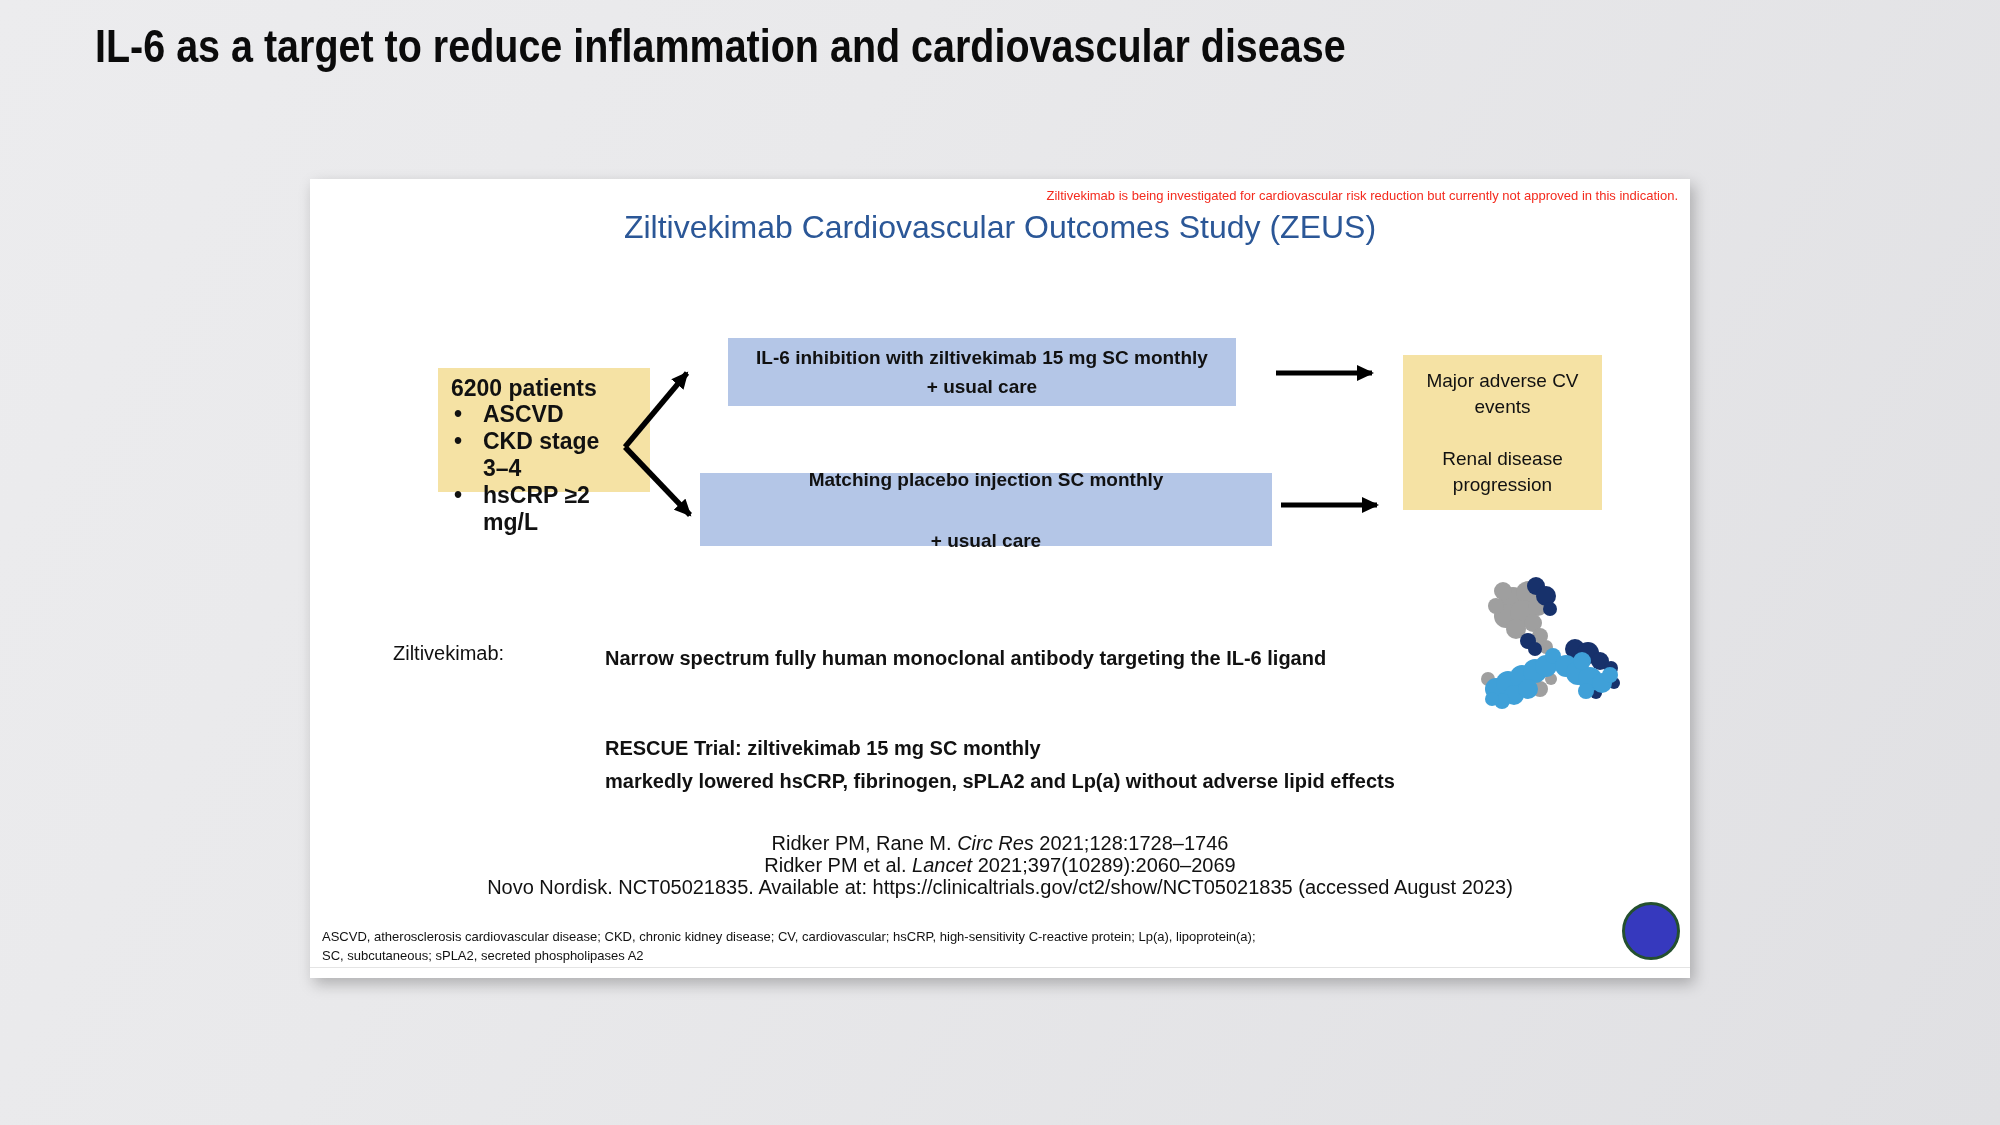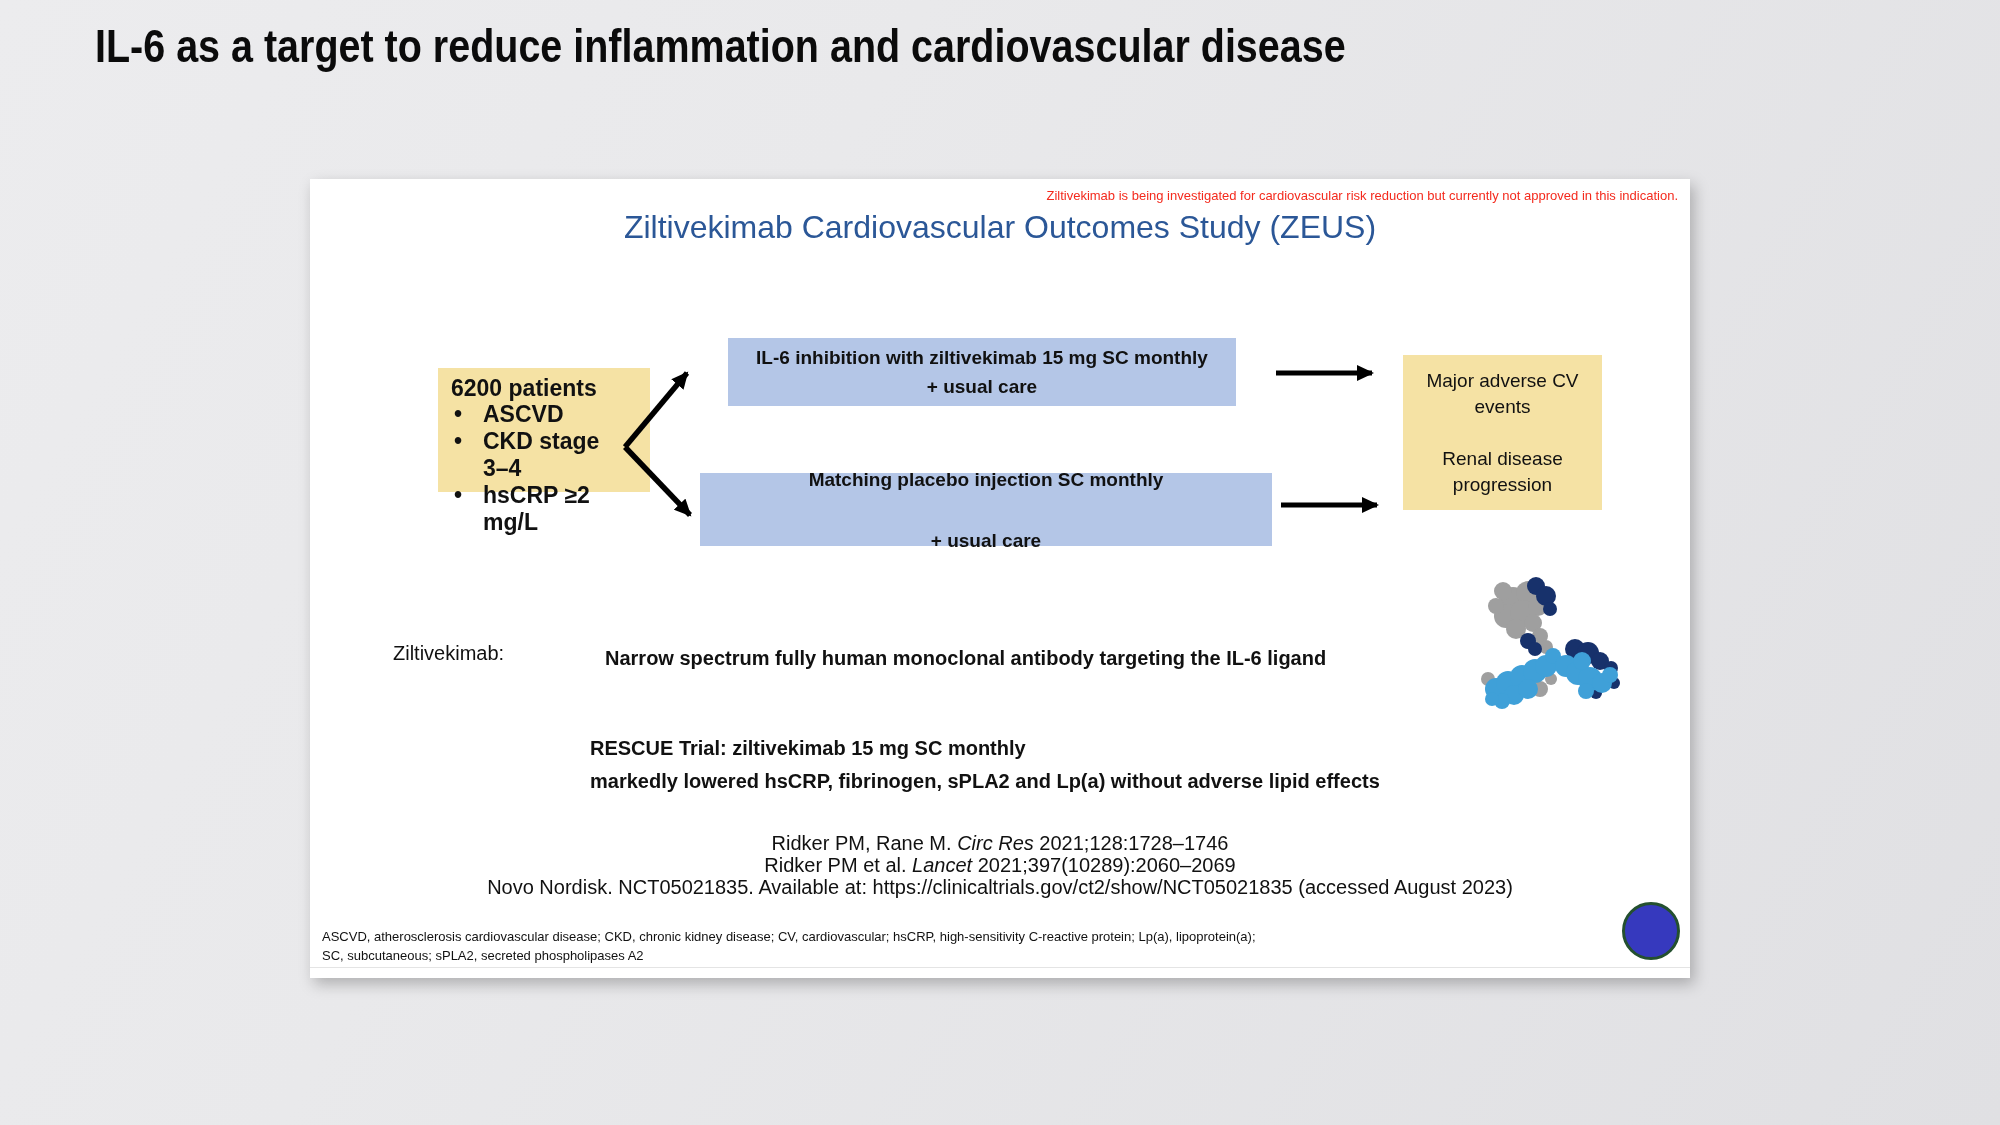--- a/index.html
+++ b/index.html
@@ -48,21 +48,21 @@
     display:flex;flex-direction:column;justify-content:center;gap:26px;
     font-weight:normal;font-size:19px;line-height:26px;text-align:center;
   }
   .arrow-svg{position:absolute;}
   .branch-arrows{left:295px;top:178px;}
   .h-arrow-top{left:962px;top:184px;}
   .h-arrow-bottom{left:967px;top:316px;}
   
   .zil-label{position:absolute;left:83px;top:463px;font-size:20px;font-weight:normal;}
   .zil-desc{position:absolute;left:295px;top:463px;font-size:20px;font-weight:bold;line-height:33px;}
-  .rescue-block{position:absolute;left:280px;top:553px;font-size:20px;font-weight:bold;line-height:33px;}
+  .rescue-block{position:absolute;left:295px;top:553px;font-size:20px;font-weight:bold;line-height:33px;}
   .refs{position:absolute;left:0;top:653px;width:100%;text-align:center;font-size:20px;line-height:22px;}
   .refs .journal{font-style:italic;}
   .footnote{position:absolute;left:12px;top:748px;font-size:13px;line-height:19px;}
   .bottom-line{position:absolute;left:0;top:788px;width:100%;height:1px;background:#e4e4e4;}
   .antibody{position:absolute;left:1168px;top:392px;}
   .logo-circle{
     position:absolute;left:1312px;top:723px;width:52px;height:52px;
     border-radius:50%;background:#3639be;border:3px solid #24502f;box-sizing:content-box;
   }
 </style>

